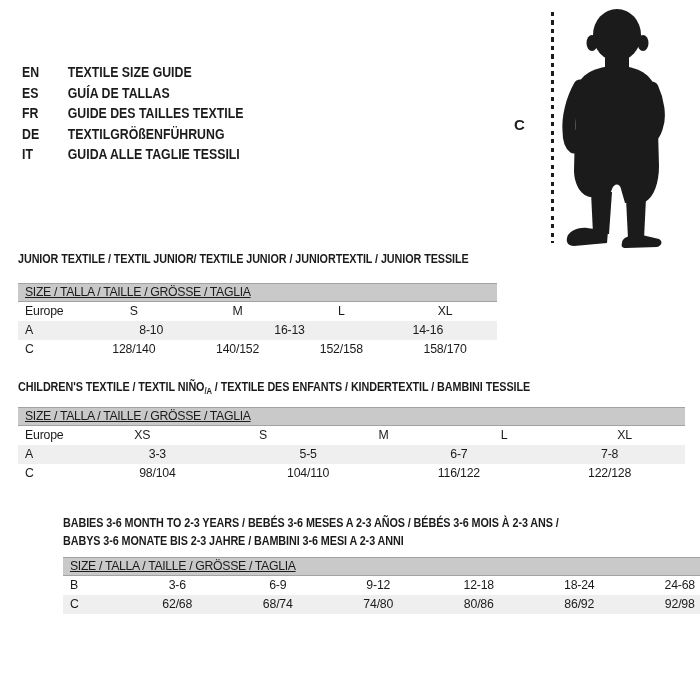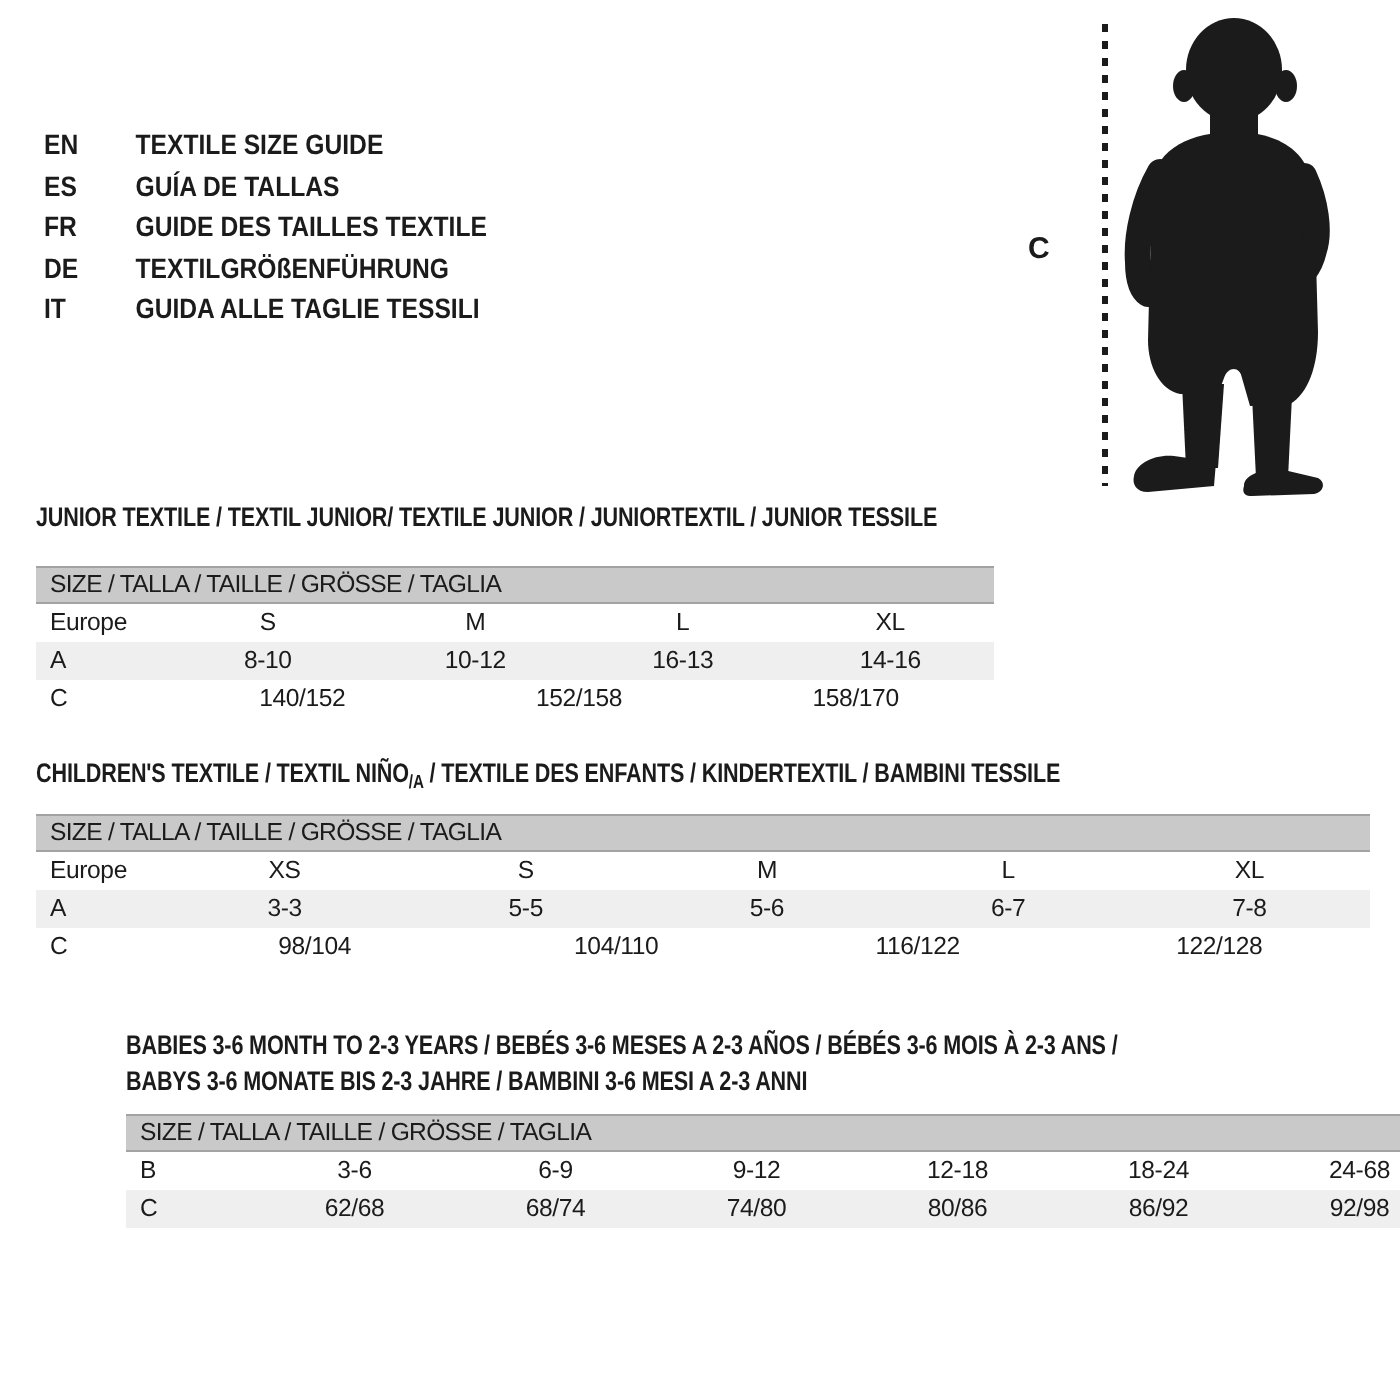--- a/index.html
+++ b/index.html
@@ -20,21 +20,21 @@
   .silhouette{position:absolute;left:560px;top:6px;color:var(--ink,#0d0d0d);}
   
   .section{position:absolute;left:18px;}
   .tbl-title{font-size:13.5px;font-weight:700;line-height:18px;white-space:nowrap;
     transform:scaleX(0.8);transform-origin:left top;letter-spacing:-0.1px;}
   .tbl-title .sub{font-size:9.5px;vertical-align:-3px;}
   .size-bar{position:absolute;left:0;width:100%;height:19px;box-sizing:border-box;
     background:var(--bar,#c9c9c9);border-top:1px solid var(--barline,#a6a6a6);
     border-bottom:1px solid var(--barline,#a6a6a6);
     font-size:12.3px;line-height:17px;letter-spacing:-0.35px;padding-left:7px;
-    white-space:nowrap;}
+    white-space:nowrap;text-decoration:underline;}
   .trow{position:absolute;left:0;width:100%;height:19px;display:flex;
     font-size:12.3px;line-height:19px;letter-spacing:-0.2px;justify-content:space-between;}
   .trow.shaded{background:var(--alt,#efefef);}
   .row-label{width:64px;padding-left:7px;box-sizing:border-box;}
   .cell{flex:1;text-align:center;}
   
   .legend{position:absolute;left:18px;top:628px;}
   .legend-line{font-size:12.5px;font-weight:700;line-height:18.8px;white-space:nowrap;
     transform:scaleX(0.84);transform-origin:left top;}
 </style>
@@ -95,47 +95,46 @@
         <div class="trow" style="top: 52px;">
           <span class="row-label">Europe</span>
           <span class="cell">S</span>
           <span class="cell">M</span>
           <span class="cell">L</span>
           <span class="cell">XL</span>
         </div>
         <div class="trow shaded" style="top: 71px;">
           <span class="row-label">A</span>
           <span class="cell">8-10</span>
-          <span class="cell">10-12</span>
           <span class="cell">16-13</span>
           <span class="cell">14-16</span>
         </div>
         <div class="trow" style="top: 90px;">
           <span class="row-label">C</span>
+          <span class="cell">128/140</span>
           <span class="cell">140/152</span>
           <span class="cell">152/158</span>
           <span class="cell">158/170</span>
         </div>
       </div>
       <div class="section" style="top: 378px; width: 667px; height: 107px;">
         <div class="tbl-title"><span>CHILDREN'S TEXTILE / TEXTIL NIÑO</span><span class="sub">/A</span><span> / TEXTILE DES ENFANTS / KINDERTEXTIL / BAMBINI TESSILE</span></div>
         <div class="size-bar" style="top: 29px;">SIZE / TALLA / TAILLE / GRÖSSE / TAGLIA</div>
         <div class="trow" style="top: 48px;">
           <span class="row-label">Europe</span>
           <span class="cell">XS</span>
           <span class="cell">S</span>
           <span class="cell">M</span>
           <span class="cell">L</span>
           <span class="cell">XL</span>
         </div>
         <div class="trow shaded" style="top: 67px;">
           <span class="row-label">A</span>
           <span class="cell">3-3</span>
           <span class="cell">5-5</span>
-          <span class="cell">5-6</span>
           <span class="cell">6-7</span>
           <span class="cell">7-8</span>
         </div>
         <div class="trow" style="top: 86px;">
           <span class="row-label">C</span>
           <span class="cell">98/104</span>
           <span class="cell">104/110</span>
           <span class="cell">116/122</span>
           <span class="cell">122/128</span>
         </div>

